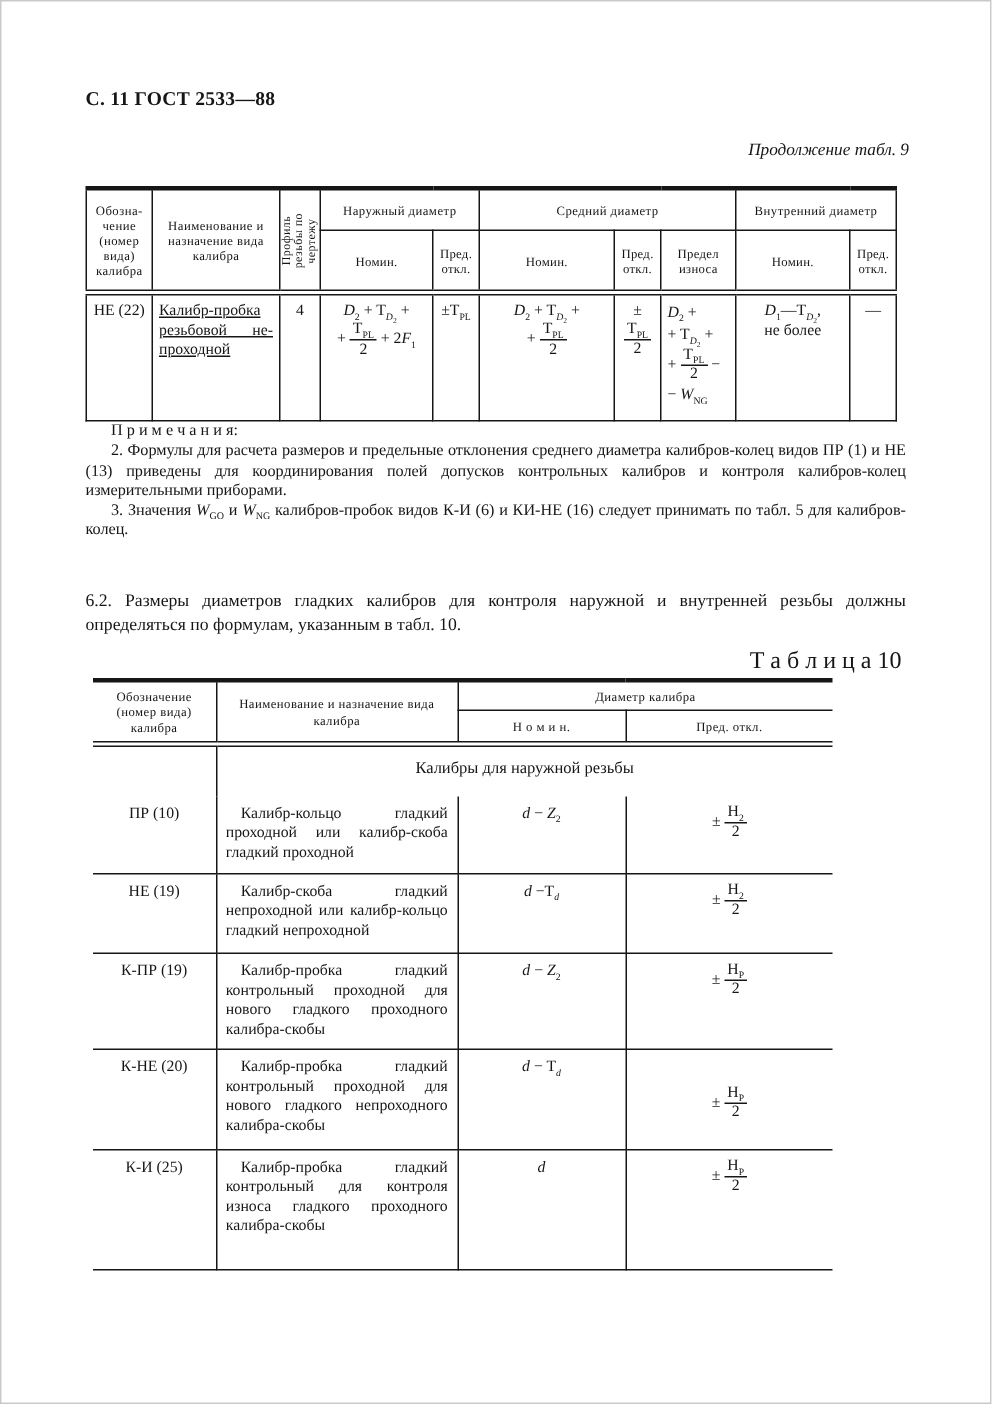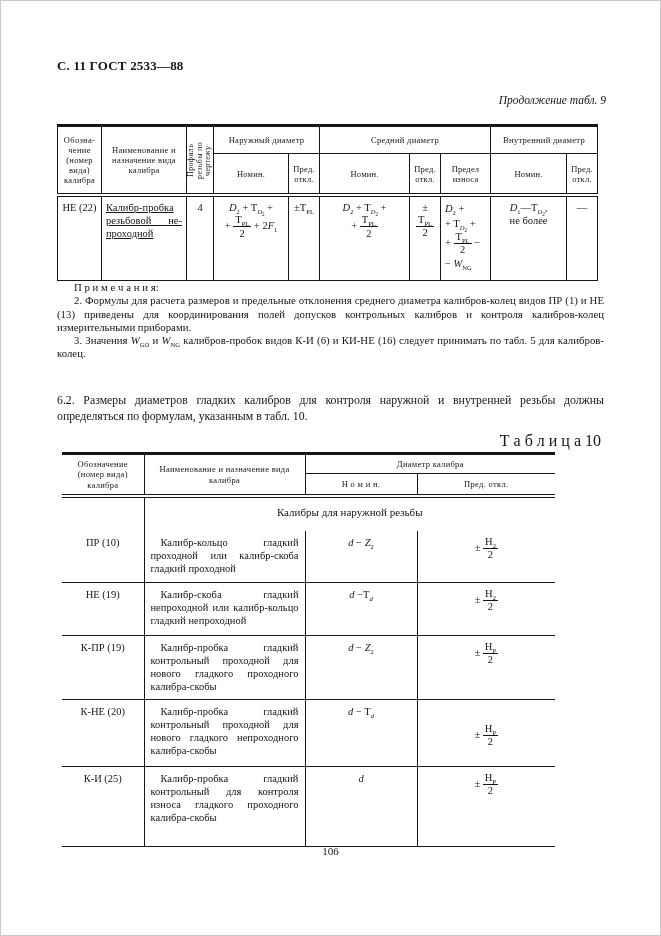--- a/index.html
+++ b/index.html
@@ -186,15 +186,14 @@
       <td>К-И (25)</td>
       <td class="name">
             <span class="inner">Калибр-пробка гладкий контрольный для контроля износа гладкого проходного калибра-скобы</span>
           </td>
       <td class="fml"><span class="it">d</span></td>
       <td class="fml">± <span class="frac"><span class="fn">H<sub>P</sub></span><span class="fd">2</span></span></td>
     </tr>
   </tbody>
     </table>
 
-  <div class="page-num">106</div>
 
 </div>
 
 </body></html>

